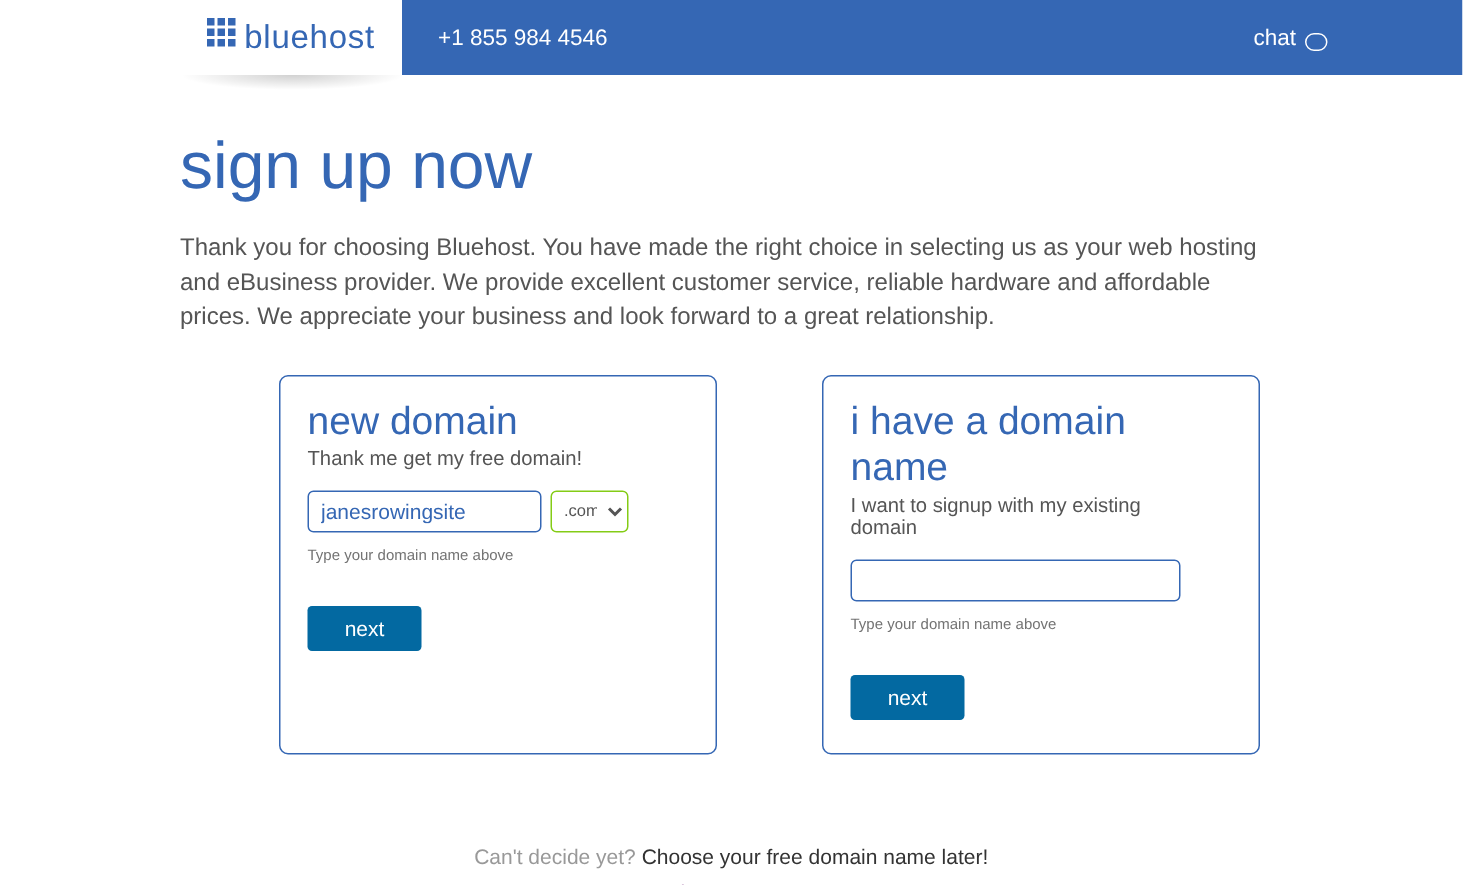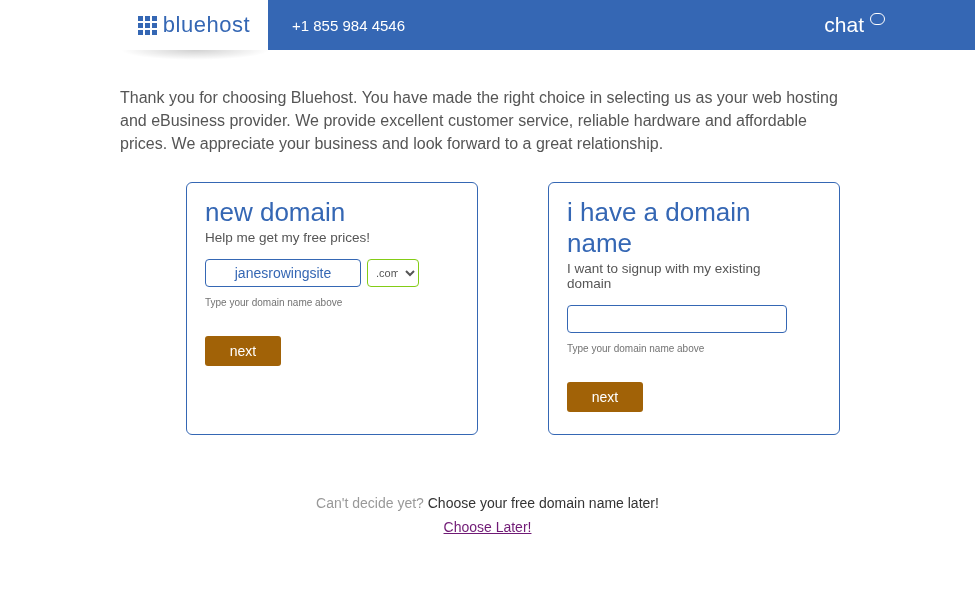--- a/index.html
+++ b/index.html
@@ -30,21 +30,21 @@
       position: absolute;
       left: 120px;
       right: -2px;
       top: 50px;
       height: 10px;
       background: radial-gradient(ellipse at top, rgba(0,0,0,0.18), rgba(0,0,0,0) 70%);
       pointer-events: none;
     }
     .logo {
       display: flex;
-      align-items: center;
+      align-items: flex-start;
       gap: 6px;
     }
     .logo-grid {
       display: grid;
       grid-template-columns: repeat(3, 5px);
       grid-template-rows: repeat(3, 5px);
       gap: 2px;
     }
     .logo-grid span {
       background: #3567b4;
@@ -61,24 +61,24 @@
       color: #fff;
       font-size: 15px;
       margin-left: 24px;
       font-weight: 300;
       text-align: center;
     }
     .chat {
       margin-left: auto;
       margin-right: 90px;
       display: flex;
-      align-items: flex-start;
+      align-items: flex-end;
       gap: 6px;
       color: #fff;
-      font-size: 21px;
+      font-size: 15px;
       cursor: pointer;
       font-weight: 300;
     }
     .chat-bubble {
       width: 15px;
       height: 12px;
       border: 1.2px solid #fff;
       border-radius: 7px;
       position: relative;
     }
@@ -131,41 +131,41 @@
     .domain-input {
       border: 1px solid #3567b4;
       border-radius: 4px;
       height: 28px;
       padding: 0 8px;
       font-size: 14px;
       color: #3567b4;
       outline: none;
       font-family: inherit;
     }
-    .domain-input.wide1 { width: 156px; text-align: center; }
+    .domain-input.wide1 { width: 156px; }
     .domain-input.wide2 { width: 220px; }
     .tld-select {
       border: 1px solid #84cc16;
       border-radius: 4px;
       height: 28px;
       width: 52px;
       font-size: 11px;
       color: #555;
       padding: 0 4px;
       background: #fff;
       font-family: inherit;
     }
     .helper {
       color: #737373;
       font-size: 10px;
       font-weight: 300;
       margin-bottom: 28px;
     }
     .next-btn {
-      background: #a16207;
+      background: #0369a1;
       color: #fff;
       border: none;
       border-radius: 3px;
       height: 30px;
       width: 76px;
       font-size: 14px;
       cursor: pointer;
       font-family: inherit;
     }
     .footer {
@@ -212,27 +212,28 @@
     <div class="logo-shadow"></div>
   </div>
   <div class="phone">+1 855 984 4546</div>
   <div class="chat">
     <span>chat</span>
     <span class="chat-bubble"></span>
   </div>
 </div>
 
 <div class="main">
+  <h1>sign up now</h1>
   <p class="intro">Thank you for choosing Bluehost. You have made the right choice in selecting us as your web hosting and eBusiness provider. We provide excellent customer service, reliable hardware and affordable prices. We appreciate your business and look forward to a great relationship.</p>
 
   <div class="panels">
 
     <div class="panel">
       <h2>new domain</h2>
-      <div class="panel-sub">Help me get my free prices!</div>
+      <div class="panel-sub">Thank me get my free domain!</div>
       <div class="input-row">
         <input class="domain-input wide1" value="janesrowingsite" style="">
         <select class="tld-select">
           <option>.com</option>
         </select>
       </div>
       <div class="helper">Type your domain name above</div>
       <button class="next-btn">next</button>
     </div>
 

